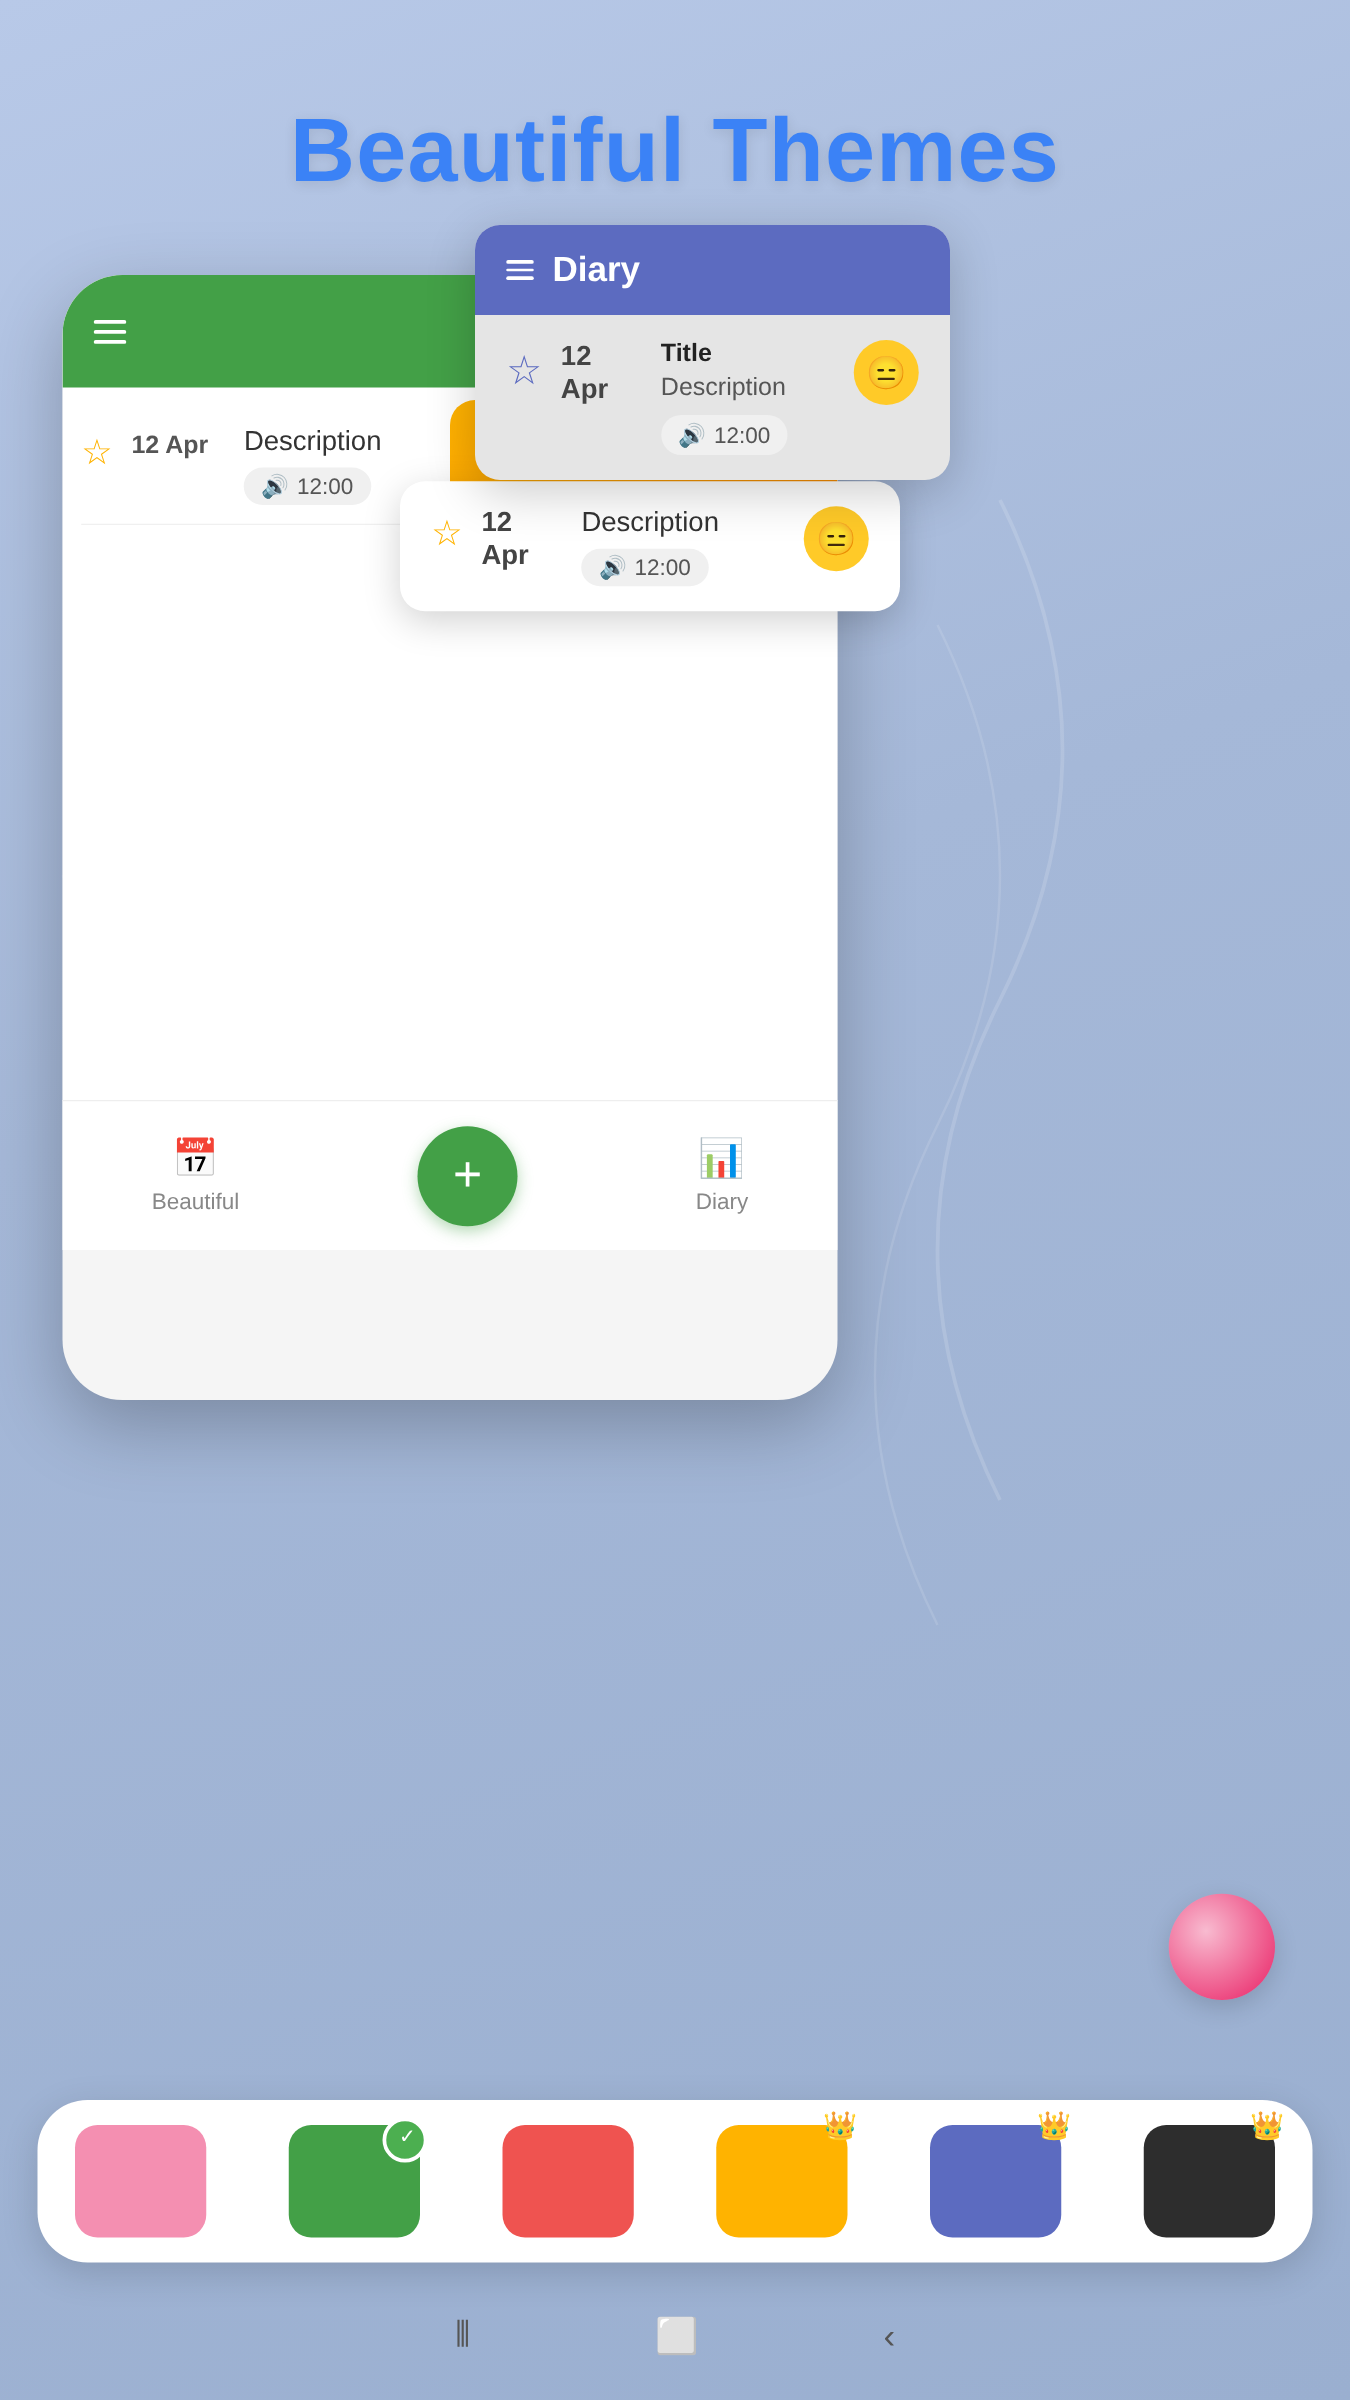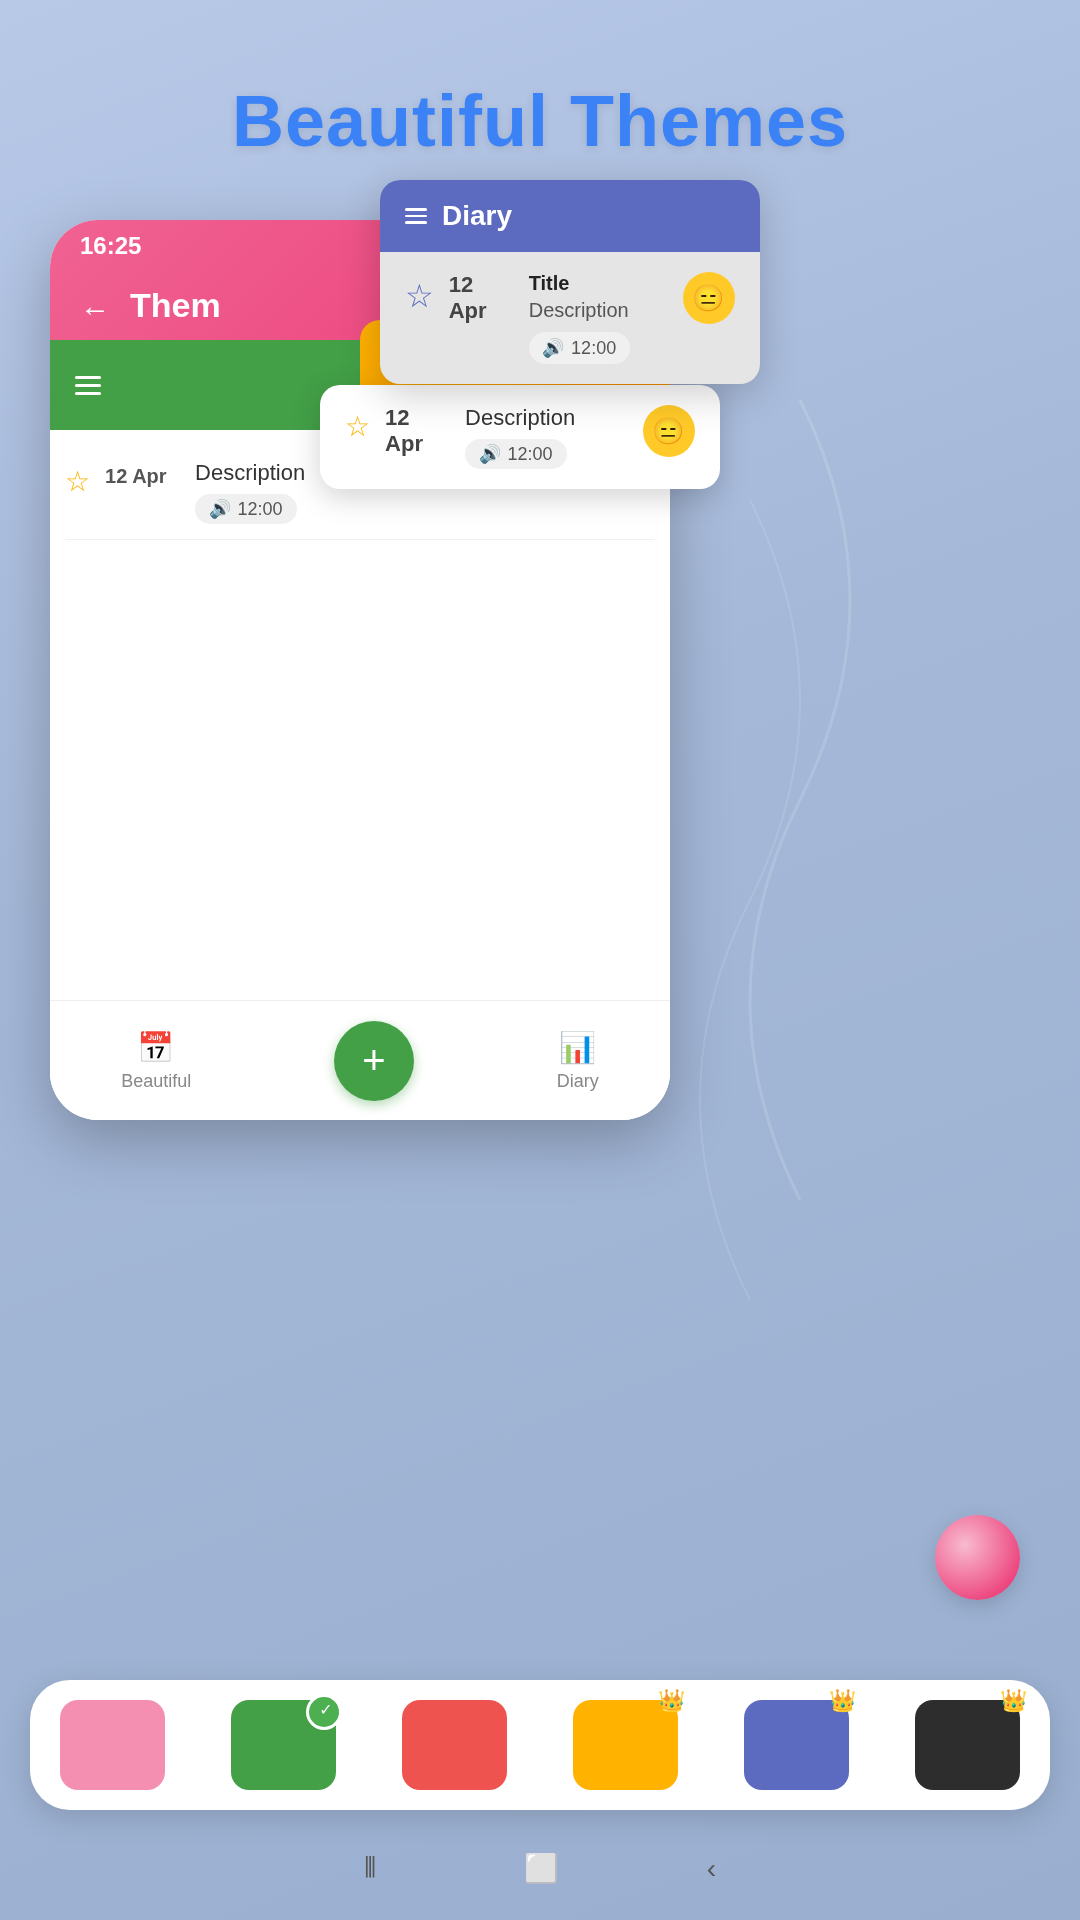--- a/index.html
+++ b/index.html
@@ -450,27 +450,20 @@
 <svg class="bg-lines" viewBox="0 0 1080 1920" xmlns="http://www.w3.org/2000/svg">
   <path d="M 800 400 Q 900 600 800 800 Q 700 1000 800 1200" stroke="rgba(255,255,255,0.15)" stroke-width="3" fill="none"></path>
   <path d="M 750 500 Q 850 700 750 900 Q 650 1100 750 1300" stroke="rgba(255,255,255,0.12)" stroke-width="2" fill="none"></path>
   <path d="M 50 700 Q 150 900 100 1100" stroke="rgba(255,255,255,0.1)" stroke-width="2" fill="none"></path>
 </svg>
 
 <h1 class="page-title">Beautiful Themes</h1>
 
 <div class="phone-mockup">
 
-  <div class="phone-header">
-    <span class="phone-status-bar">16:25</span>
-    <div class="phone-title-bar">
-      <span class="phone-back-icon">←</span>
-      <span class="phone-title-text">Them</span>
-    </div>
-  </div>
 
   <div class="orange-tab">
     <div class="hamburger-icon">
       <span></span>
         <span></span>
         <span></span>
     </div>
   </div>
 
   <div class="phone-content">

